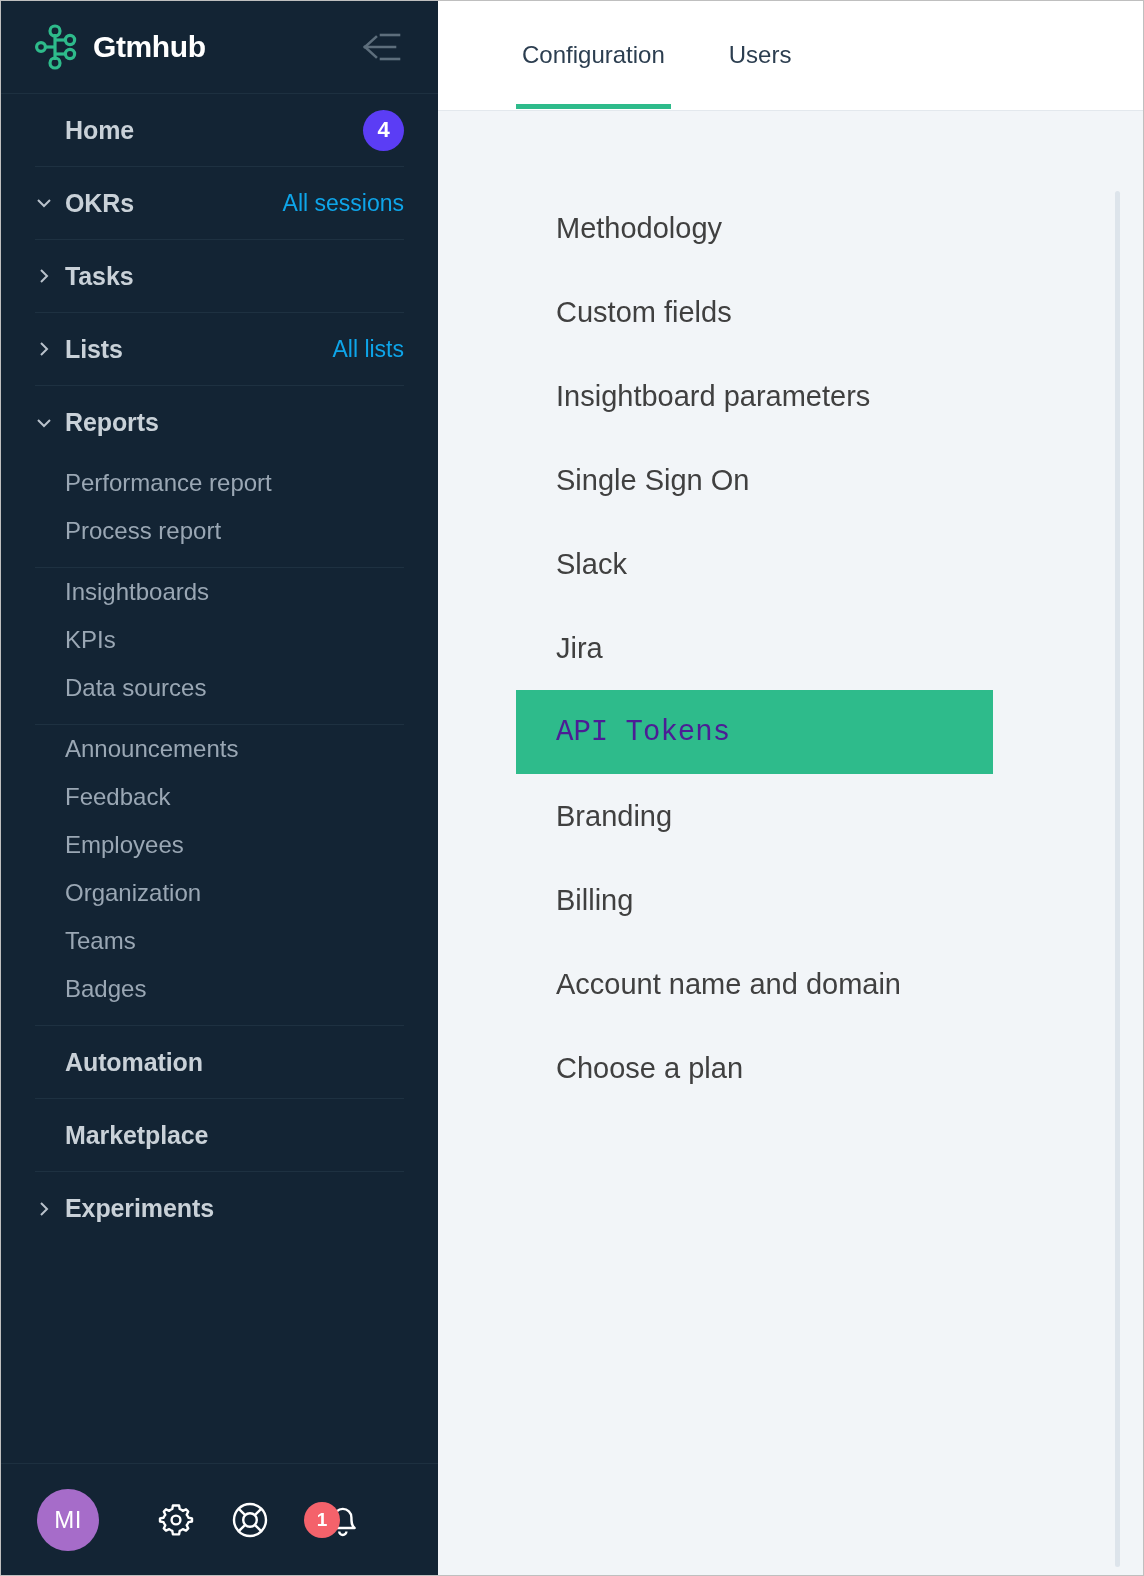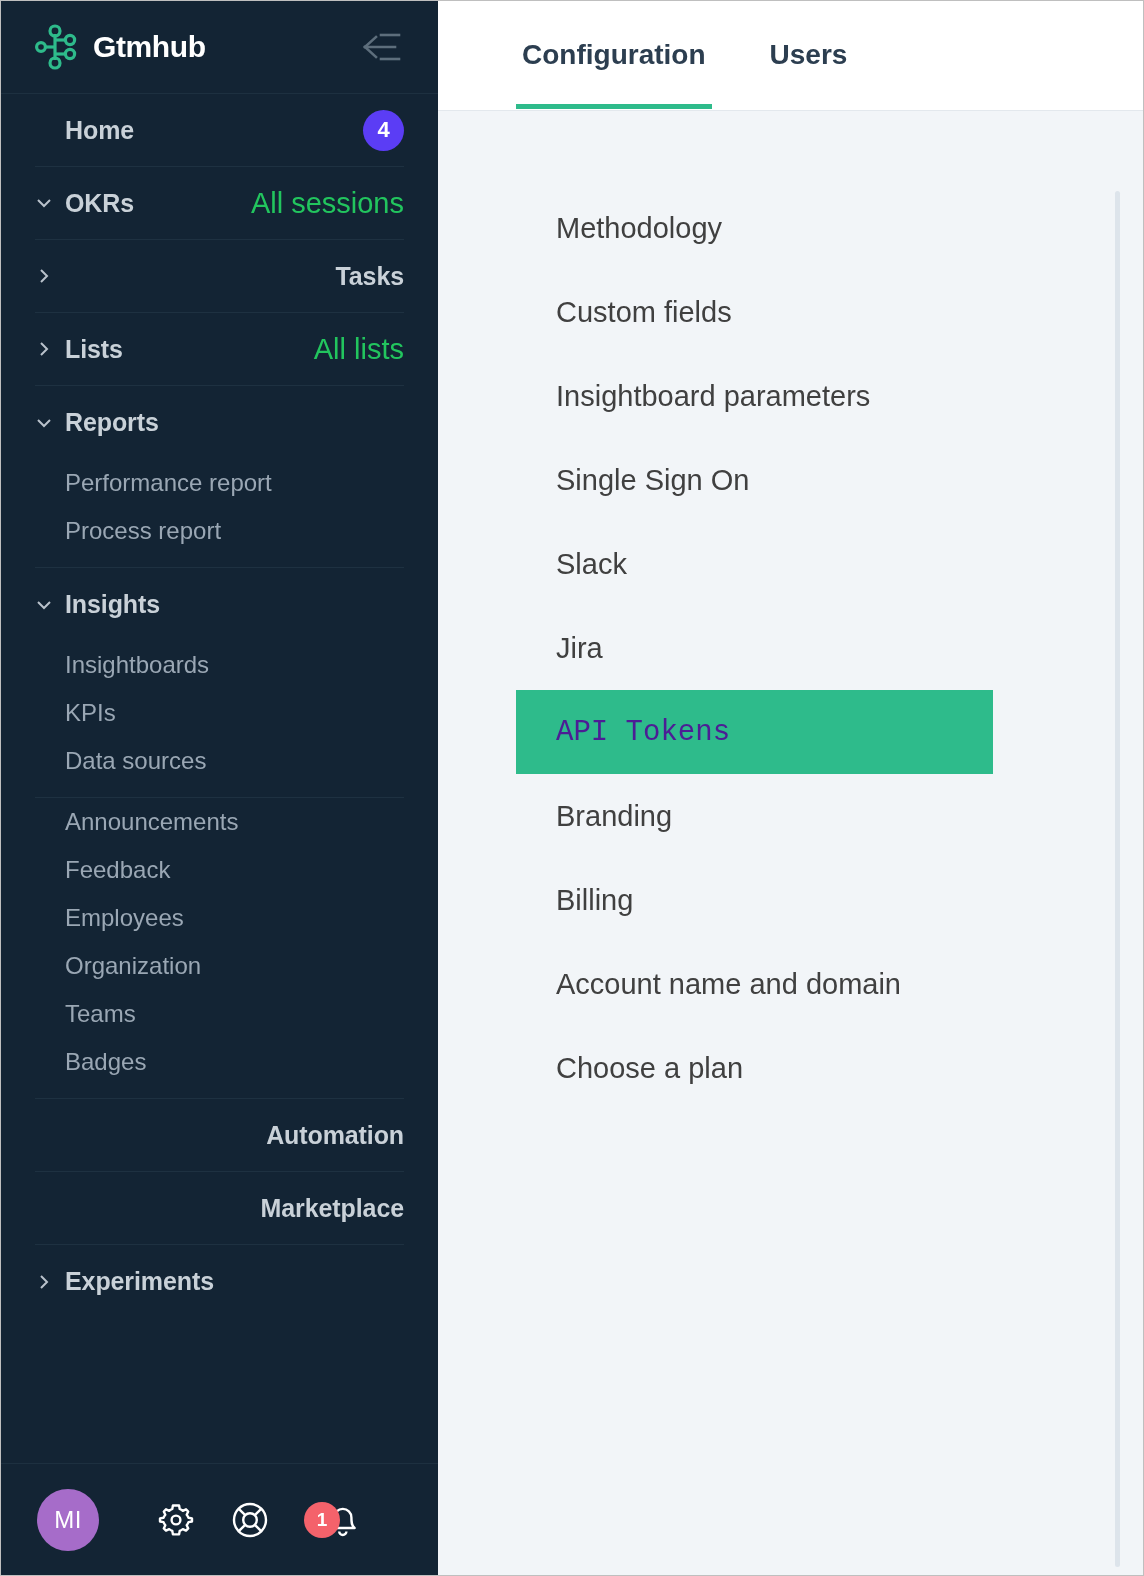--- a/index.html
+++ b/index.html
@@ -79,21 +79,20 @@
 
   .nav-row {
     display: flex;
     align-items: center;
     height: 73px;
     cursor: pointer;
   }
 
   .nav-row.with-divider {
     border-bottom: 1px solid #1e3141;
-    justify-content: space-between;
   }
 
   .nav-caret {
     width: 30px;
     flex: 0 0 30px;
     display: flex;
     align-items: center;
     color: #b9c2cb;
   }
 
@@ -101,22 +100,22 @@
 
   .nav-title {
     color: #c9d1d8;
     font-size: 25px;
     font-weight: bold;
     letter-spacing: -0.1px;
   }
 
   .nav-right {
     margin-left: auto;
-    color: #22c55e;
-    font-size: 29px;
+    color: #0ea5e9;
+    font-size: 23px;
   }
 
   .badge-count {
     margin-left: auto;
     width: 41px;
     height: 41px;
     border-radius: 50%;
     background: #5b3df5;
     color: #ffffff;
     font-size: 22px;
@@ -217,28 +216,27 @@
     display: flex;
     align-items: flex-start;
     padding-left: 78px;
     border-bottom: 1px solid #e3e8ed;
   }
 
   .tab {
     height: 108px;
     display: flex;
     align-items: center;
-    font-size: 28px;
+    font-size: 24px;
     color: #2c3e50;
     padding: 0 6px;
     margin-right: 52px;
     cursor: pointer;
     position: relative;
     white-space: nowrap;
-    font-weight: bold;
   }
 
   .tab.active::after {
     content: "";
     position: absolute;
     left: 0; right: 0; bottom: 0;
     height: 5px;
     background: #2ebb8b;
   }
 
@@ -373,28 +371,20 @@
           <span class="nav-title">Reports</span>
         </div>
         <div class="subitems">
           <div class="subitem">Performance report</div>
           <div class="subitem">Process report</div>
         </div>
         <div class="section-divider"></div>
       </div>
 
       <div class="nav-group">
-        <div class="nav-row">
-          <span class="nav-caret">
-            <svg width="18" height="18" viewBox="0 0 18 18">
-                <polyline points="3,6 9,12 15,6" fill="none" stroke="#b9c2cb" stroke-width="2"></polyline>
-              </svg>
-          </span>
-          <span class="nav-title">Insights</span>
-        </div>
         <div class="subitems">
           <div class="subitem">Insightboards</div>
           <div class="subitem">KPIs</div>
           <div class="subitem">Data sources</div>
         </div>
         <div class="section-divider"></div>
       </div>
 
       <div class="nav-group">
         <div class="subitems">

